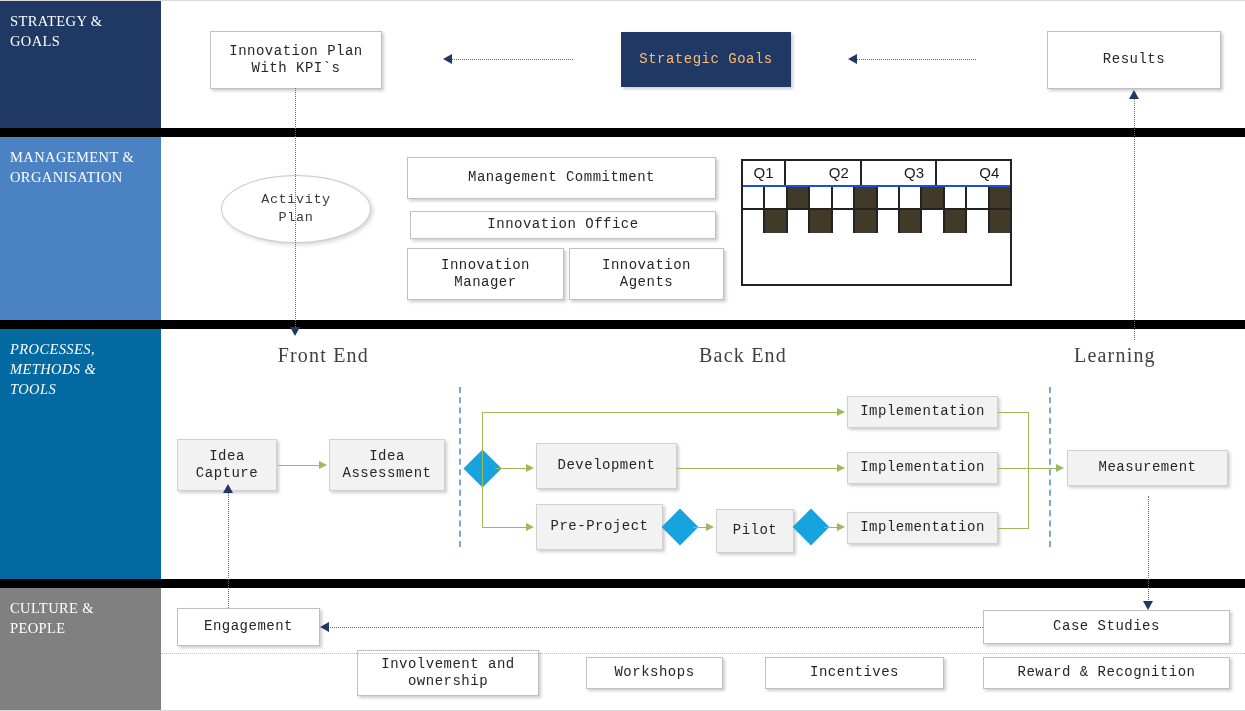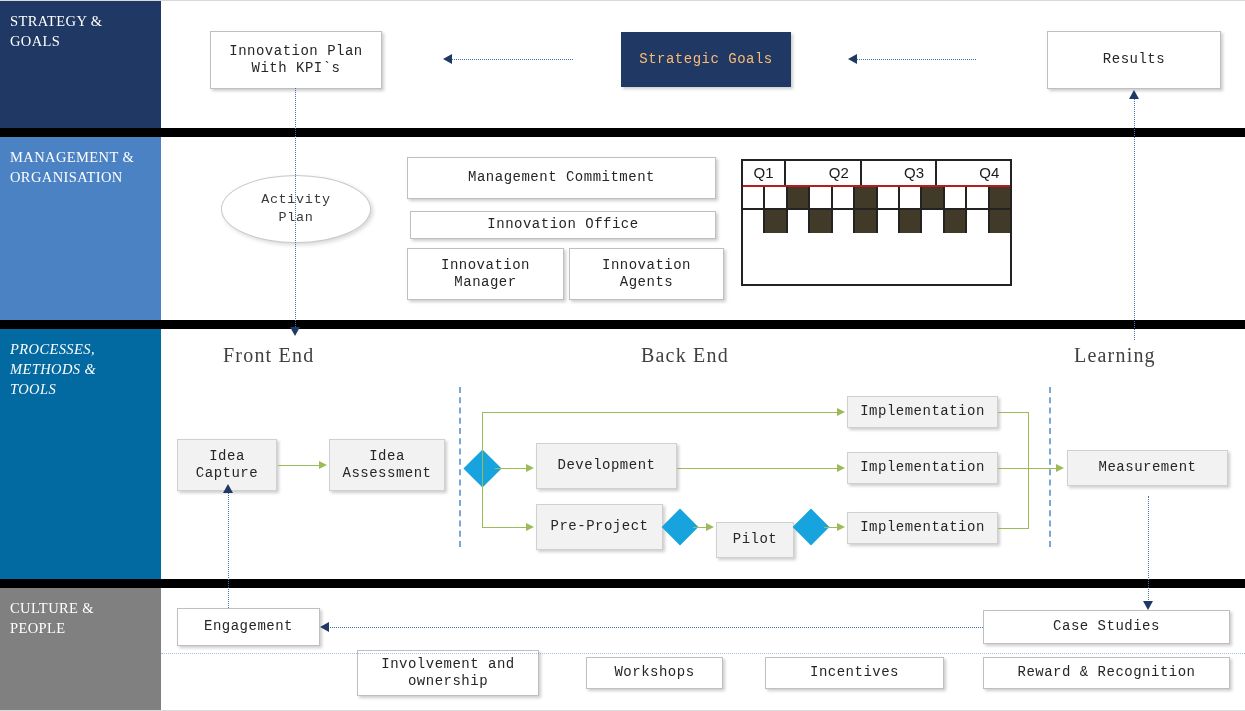--- a/index.html
+++ b/index.html
@@ -56,33 +56,33 @@
     text-align: center;
     font-family: "Liberation Mono", monospace;
     font-size: 13.5px; color: #3b3b3b;
     line-height: 1.3; letter-spacing: 0.6px;
   }
   .stage-title {
     position: absolute;
     font-family: "Liberation Serif", serif;
     font-size: 20px; color: #404040;
     letter-spacing: 1.2px;
-    text-align: left;
+    text-align: right;
     line-height: 1.25;
   }
 
   
   .calendar { position: absolute; border: 2px solid #222; background: #fff; }
   .cal-title {
     font-family: "Liberation Sans", sans-serif;
     font-size: 13.5px; color: #1a1a1a; text-align: center;
     padding: 4px 6px 5px 6px; line-height: 1.25;
     border-bottom: 2px solid #222;
   }
-  .cal-quarters { display: flex; border-bottom: 2px solid #b91c1c; gap: 32px; }
+  .cal-quarters { display: flex; border-bottom: 2px solid #1d4ed8; gap: 32px; }
   .cal-q {
     flex: 1 1 0; text-align: center;
     font-family: "Liberation Sans", sans-serif;
     font-size: 15px; color: #1a1a1a;
     padding: 3px 0 4px 0;
     border-right: 2px solid #222;
   }
   .cal-q:last-child { border-right: none; }
   .cal-row { display: flex; height: 23px; }
   .cal-row.first { border-bottom: 2px solid #222; }
@@ -219,21 +219,21 @@
       <div class="box gray" style="left:168px;top:110px;width:116px;height:52px;white-space:pre-line;">Idea
 Assessment</div>
 
       <div class="seg h-green" style="left:117px;top:136px;width:42px;"></div>
       <div class="arrow g-right" style="left:158px;top:131.5px;"></div>
 
       <div class="diamond" style="left:308px;top:126px;width:27px;height:27px;"></div>
 
       <div class="box gray" style="left:375px;top:114px;width:141px;height:46px;">Development</div>
       <div class="box gray" style="left:375px;top:175px;width:127px;height:46px;">Pre-Project</div>
-      <div class="box gray" style="left:555px;top:180px;width:78px;height:36px;margin-top:13px;">Pilot</div>
+      <div class="box gray" style="left:555px;top:180px;width:78px;height:44px;">Pilot</div>
 
       <div class="box gray" style="left:686px;top:67px;width:151px;height:32px;">Implementation</div>
       <div class="box gray" style="left:686px;top:123px;width:151px;height:32px;">Implementation</div>
       <div class="box gray" style="left:686px;top:183px;width:151px;height:32px;">Implementation</div>
 
       <div class="box gray" style="left:906px;top:121px;width:161px;height:36px;">Measurement</div>
 
       <div class="diamond" style="left:506px;top:185px;width:26px;height:26px;"></div>
       <div class="diamond" style="left:637px;top:185px;width:26px;height:26px;"></div>
 

